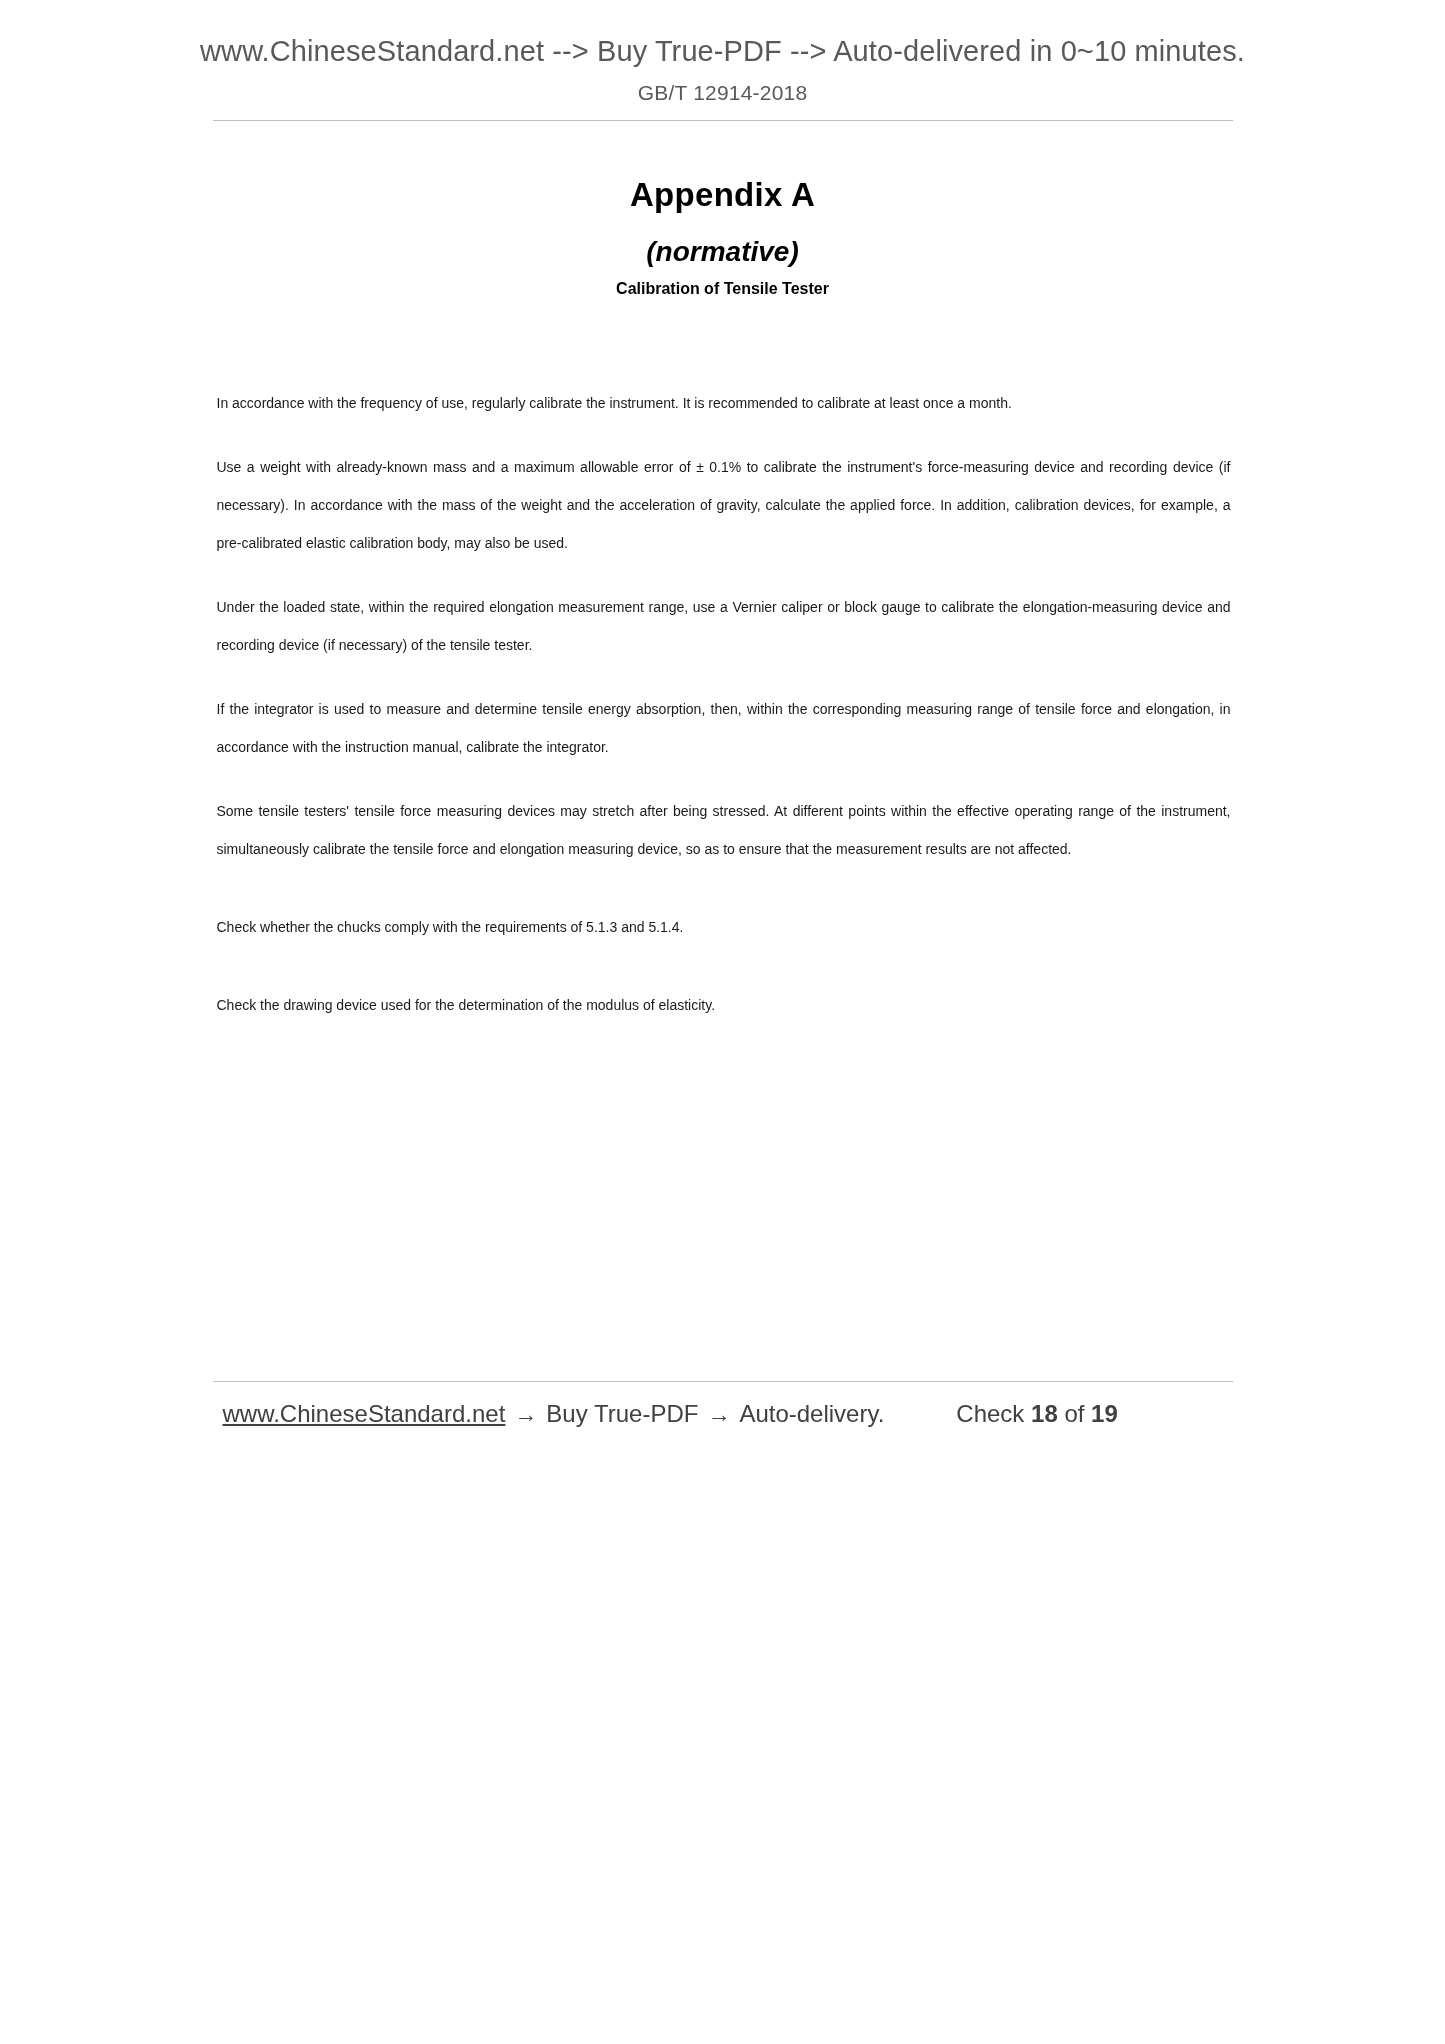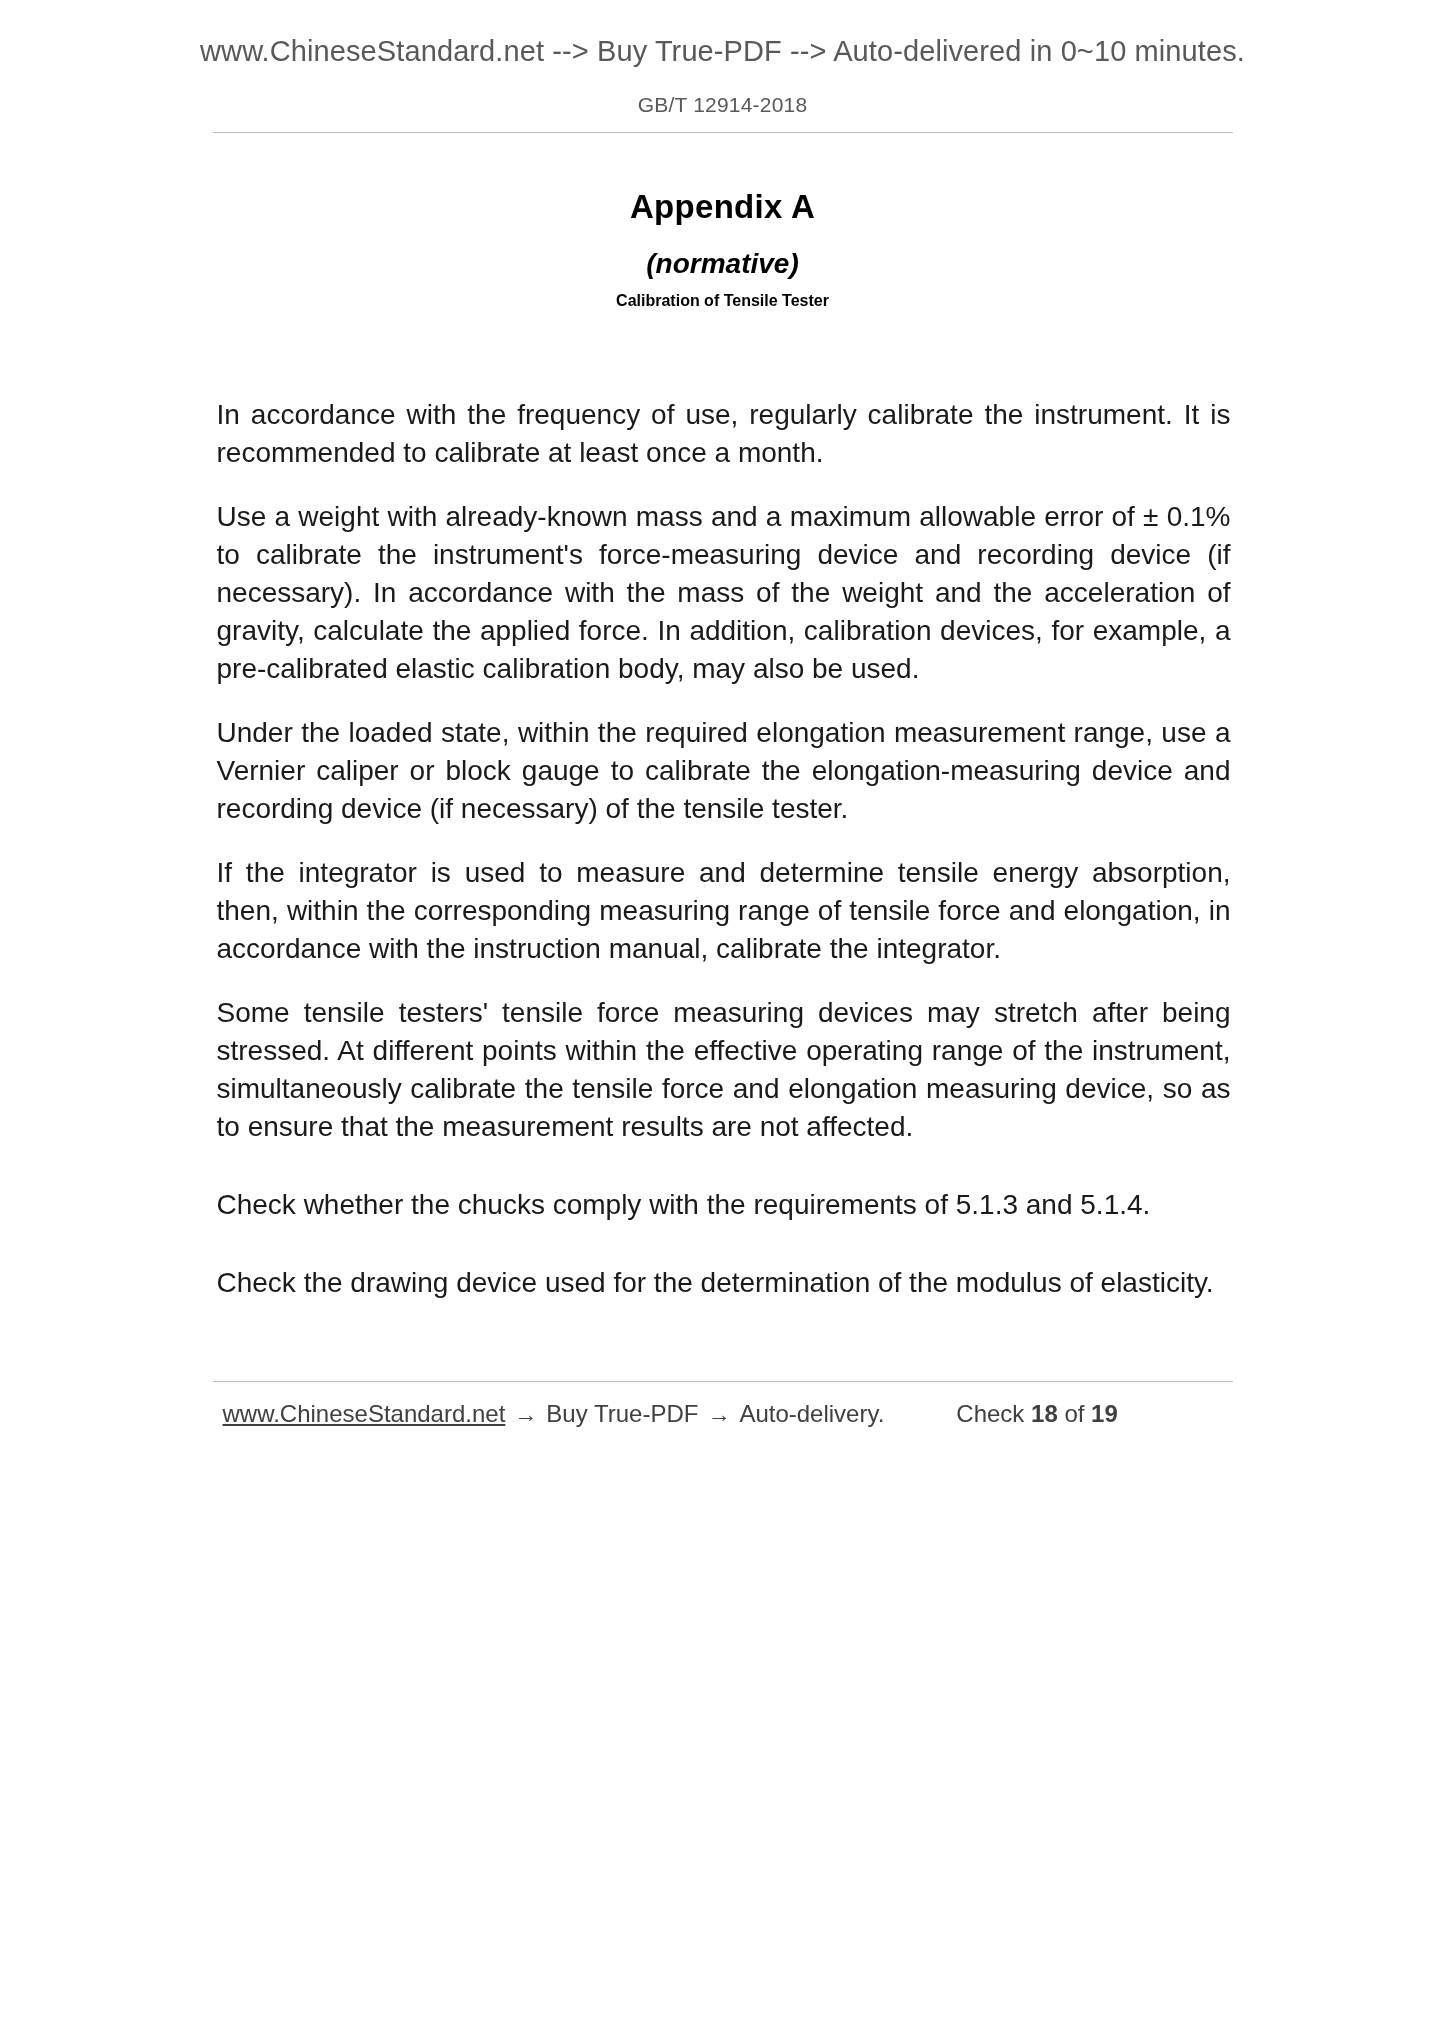--- a/index.html
+++ b/index.html
@@ -31,21 +31,21 @@
     font-size: 29px;
     color: #595959;
     letter-spacing: 0.1px;
     line-height: 1.2;
     font-family: "Liberation Sans", sans-serif;
     white-space: nowrap;
   }
   .header-std {
     font-size: 21px;
     color: #595959;
-    margin-top: 24px;
+    margin-top: 12px;
     letter-spacing: 0.2px;
   }
   .header-rule {
     margin: 15px auto 0 auto;
     width: 1020px;
     height: 1px;
     background: #bfbfbf;
   }
   
   .title-block {
@@ -74,21 +74,21 @@
     width: 1020px;
     padding-left: 0;
     box-sizing: border-box;
   }
   .body-wrap {
     margin-top: 86px;
     padding-left: 4px;
     padding-right: 2px;
   }
   p.para {
-    font-size: 28px;
+    font-size: 14px;
     line-height: 38px;
     margin: 0 0 26px 0;
     text-align: justify;
     text-justify: inter-word;
     color: #1a1a1a;
   }
   p.para.nojust {
     text-align: left;
     margin-top: 40px;
   }

